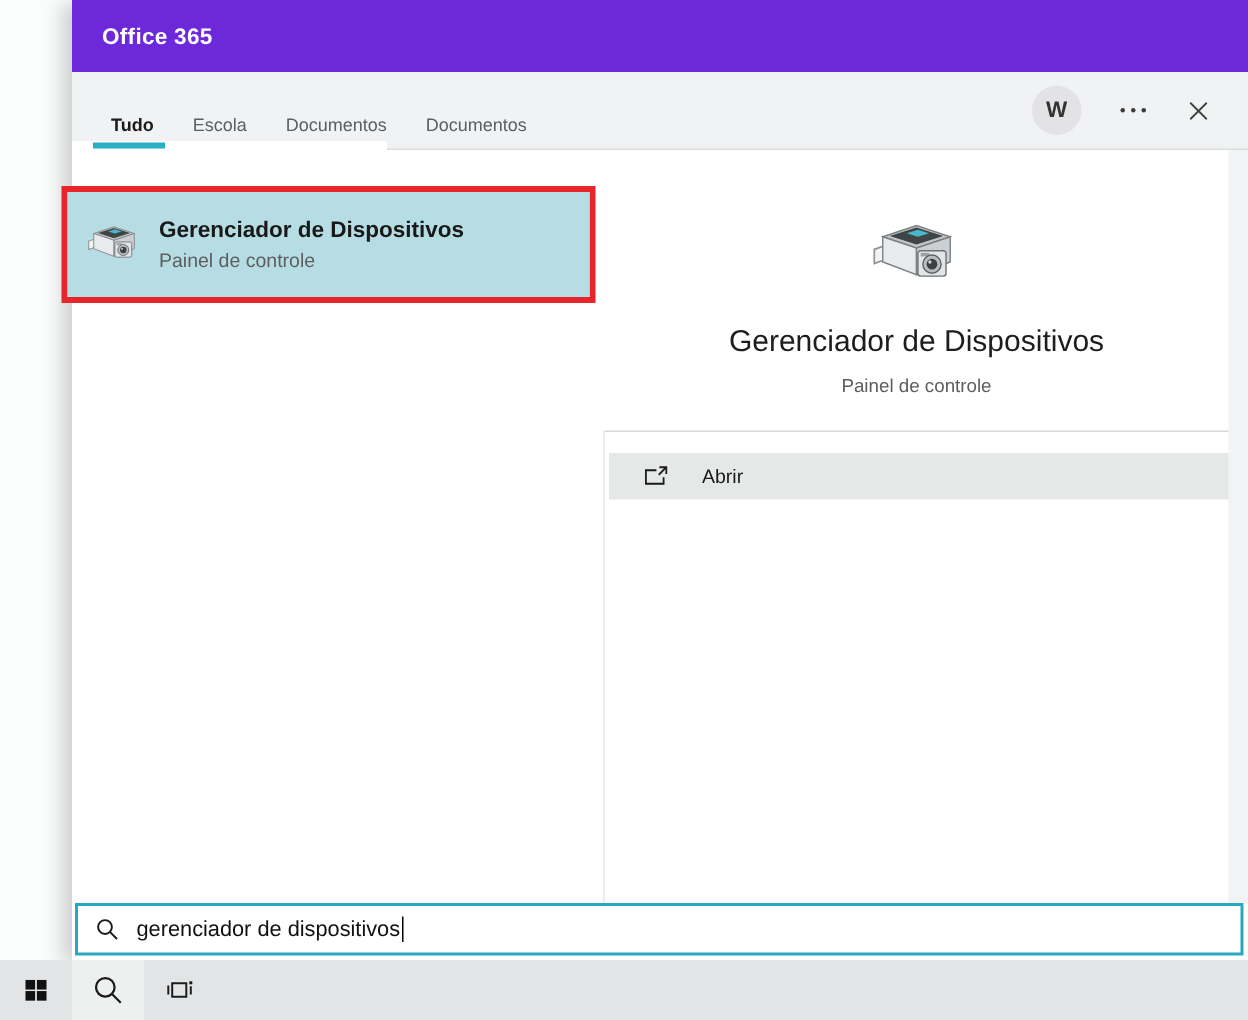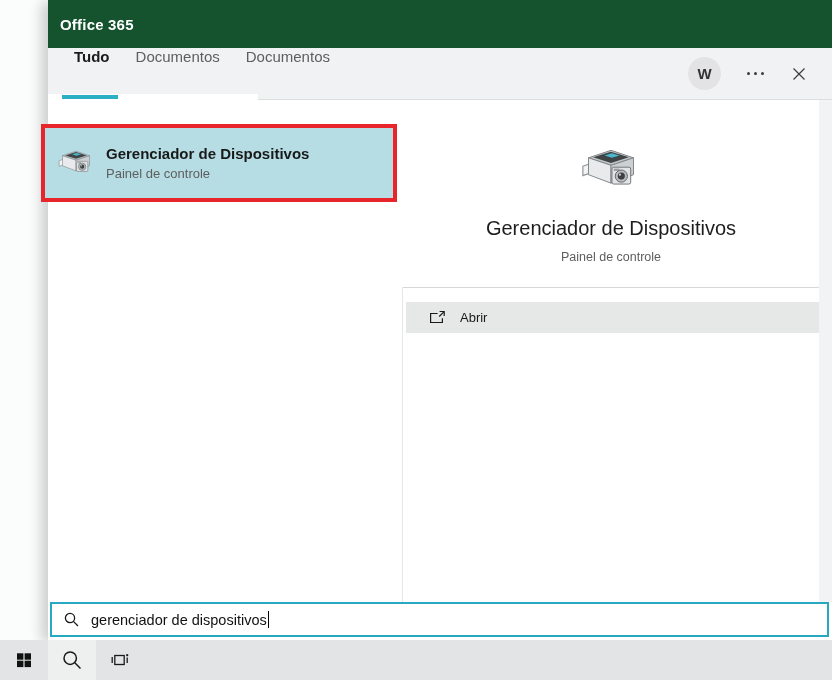--- a/index.html
+++ b/index.html
@@ -7,29 +7,29 @@
               font-family:"Liberation Sans", sans-serif; }
 
   
   .desktop-strip { position:absolute; left:0; top:0; width:48px; height:640px; background:#fbfcfc; }
 
   
   .flyout { position:absolute; left:48px; top:0; width:784px; height:640px; background:#fff;
             box-shadow:-7px 2px 12px rgba(0,0,0,.18); }
 
   
-  .titlebar { height:48px; background:#14532d; display:flex; align-items:center; padding-left:12px; }
+  .titlebar { height:48px; background:#6d28d9; display:flex; align-items:center; padding-left:20px; }
   .titlebar-title { color:#fff; font-size:15px; font-weight:bold; letter-spacing:.2px; }
 
   
   .tabbar { position:relative; height:52px; background:#f1f2f3; border-bottom:1px solid #dcdddd;
             display:flex; align-items:center; padding:0 24px 0 13px; }
   .tabbar-notch { position:absolute; left:0; bottom:-2px; width:210px; height:7px; background:#fff; z-index:2; }
-  .tab { position:relative; height:100%; display:flex; align-items:flex-start; padding:0 13px;
-         font-size:15px; color:#5c5e60; cursor:default; white-space:nowrap; }
+  .tab { position:relative; height:100%; display:flex; align-items:flex-end; padding:9px 13px;
+         font-size:12px; color:#5c5e60; cursor:default; white-space:nowrap; }
   .tab.selected { color:#1b1b1b; font-weight:bold; }
   .tab.selected::after { content:""; position:absolute; left:1px; right:5px; bottom:0; height:4px;
                          background:#2aafc4; z-index:3; }
   .tab-caret { width:0; height:0; border-left:4.5px solid transparent; border-right:4.5px solid transparent;
                border-top:5px solid #3d3d3d; margin-left:7px; transform:translateY(1px); }
   .tab-controls { margin-left:auto; display:flex; align-items:center; gap:24px; }
   .avatar { width:33px; height:33px; border-radius:50%; background:#e3e3e5; color:#333;
             display:flex; align-items:center; justify-content:center; font-size:15px; font-weight:bold; }
   .ellipsis { display:flex; gap:4px; align-items:center; padding:4px 2px; }
   .ellipsis i { width:3px; height:3px; border-radius:50%; background:#3c3c3c; }
@@ -50,21 +50,21 @@
 
   .preview-pane { position:absolute; left:355px; top:0; right:0; height:100%; }
   .scroll-strip { position:absolute; right:0; top:0; bottom:0; width:13px; background:#f2f3f4; }
   .preview-hero { position:absolute; top:40px; left:0; right:13px;
                   display:flex; flex-direction:column; align-items:center; }
   .preview-icon { width:64px; height:60px; }
   .preview-title { font-size:20px; color:#1d1d1d; margin-top:17px; }
   .preview-subtitle { font-size:12.5px; color:#5d5d5d; margin-top:10px; }
   .divider-h { position:absolute; top:187px; left:0; right:13px; height:1px; background:#d7d8d9; }
   .action-row { position:absolute; top:202px; left:3px; right:13px; height:31px; background:#e6e7e7;
-                display:flex; align-items:center; padding-left:23px; gap:14px;
+                display:flex; align-items:center; padding-left:23px; gap:22px;
                 font-size:13px; color:#191919; }
   .action-icon { width:17px; height:15px; display:block; }
 
   
   .search-box { position:absolute; left:2px; top:602px; width:779px; height:35px; background:#fff;
                 border:2px solid #27a9c1; display:flex; align-items:center; padding-left:11px; z-index:5; }
   .search-q-icon { width:17px; height:17px; flex:0 0 auto; }
   .search-value { margin-left:11px; font-size:14.5px; color:#111; }
   .text-caret { width:1px; height:17px; background:#000; margin-left:1px;
                 animation:blink 1.1s steps(1) infinite; }
@@ -84,20 +84,23 @@
 <div class="flyout">
 
   <div class="titlebar">
     <span class="titlebar-title">Office 365</span>
   </div>
 
   <div class="tabbar">
     <div class="tabbar-notch"></div>
     <div class="tab selected">
       <span>Tudo</span>
+    </div>
+    <div class="tab">
+      <span>Escola</span>
     </div>
     <div class="tab">
       <span>Documentos</span>
     </div>
     <div class="tab">
       <span>Documentos</span>
     </div>
 
     <div class="tab-controls">
       <div class="avatar">

